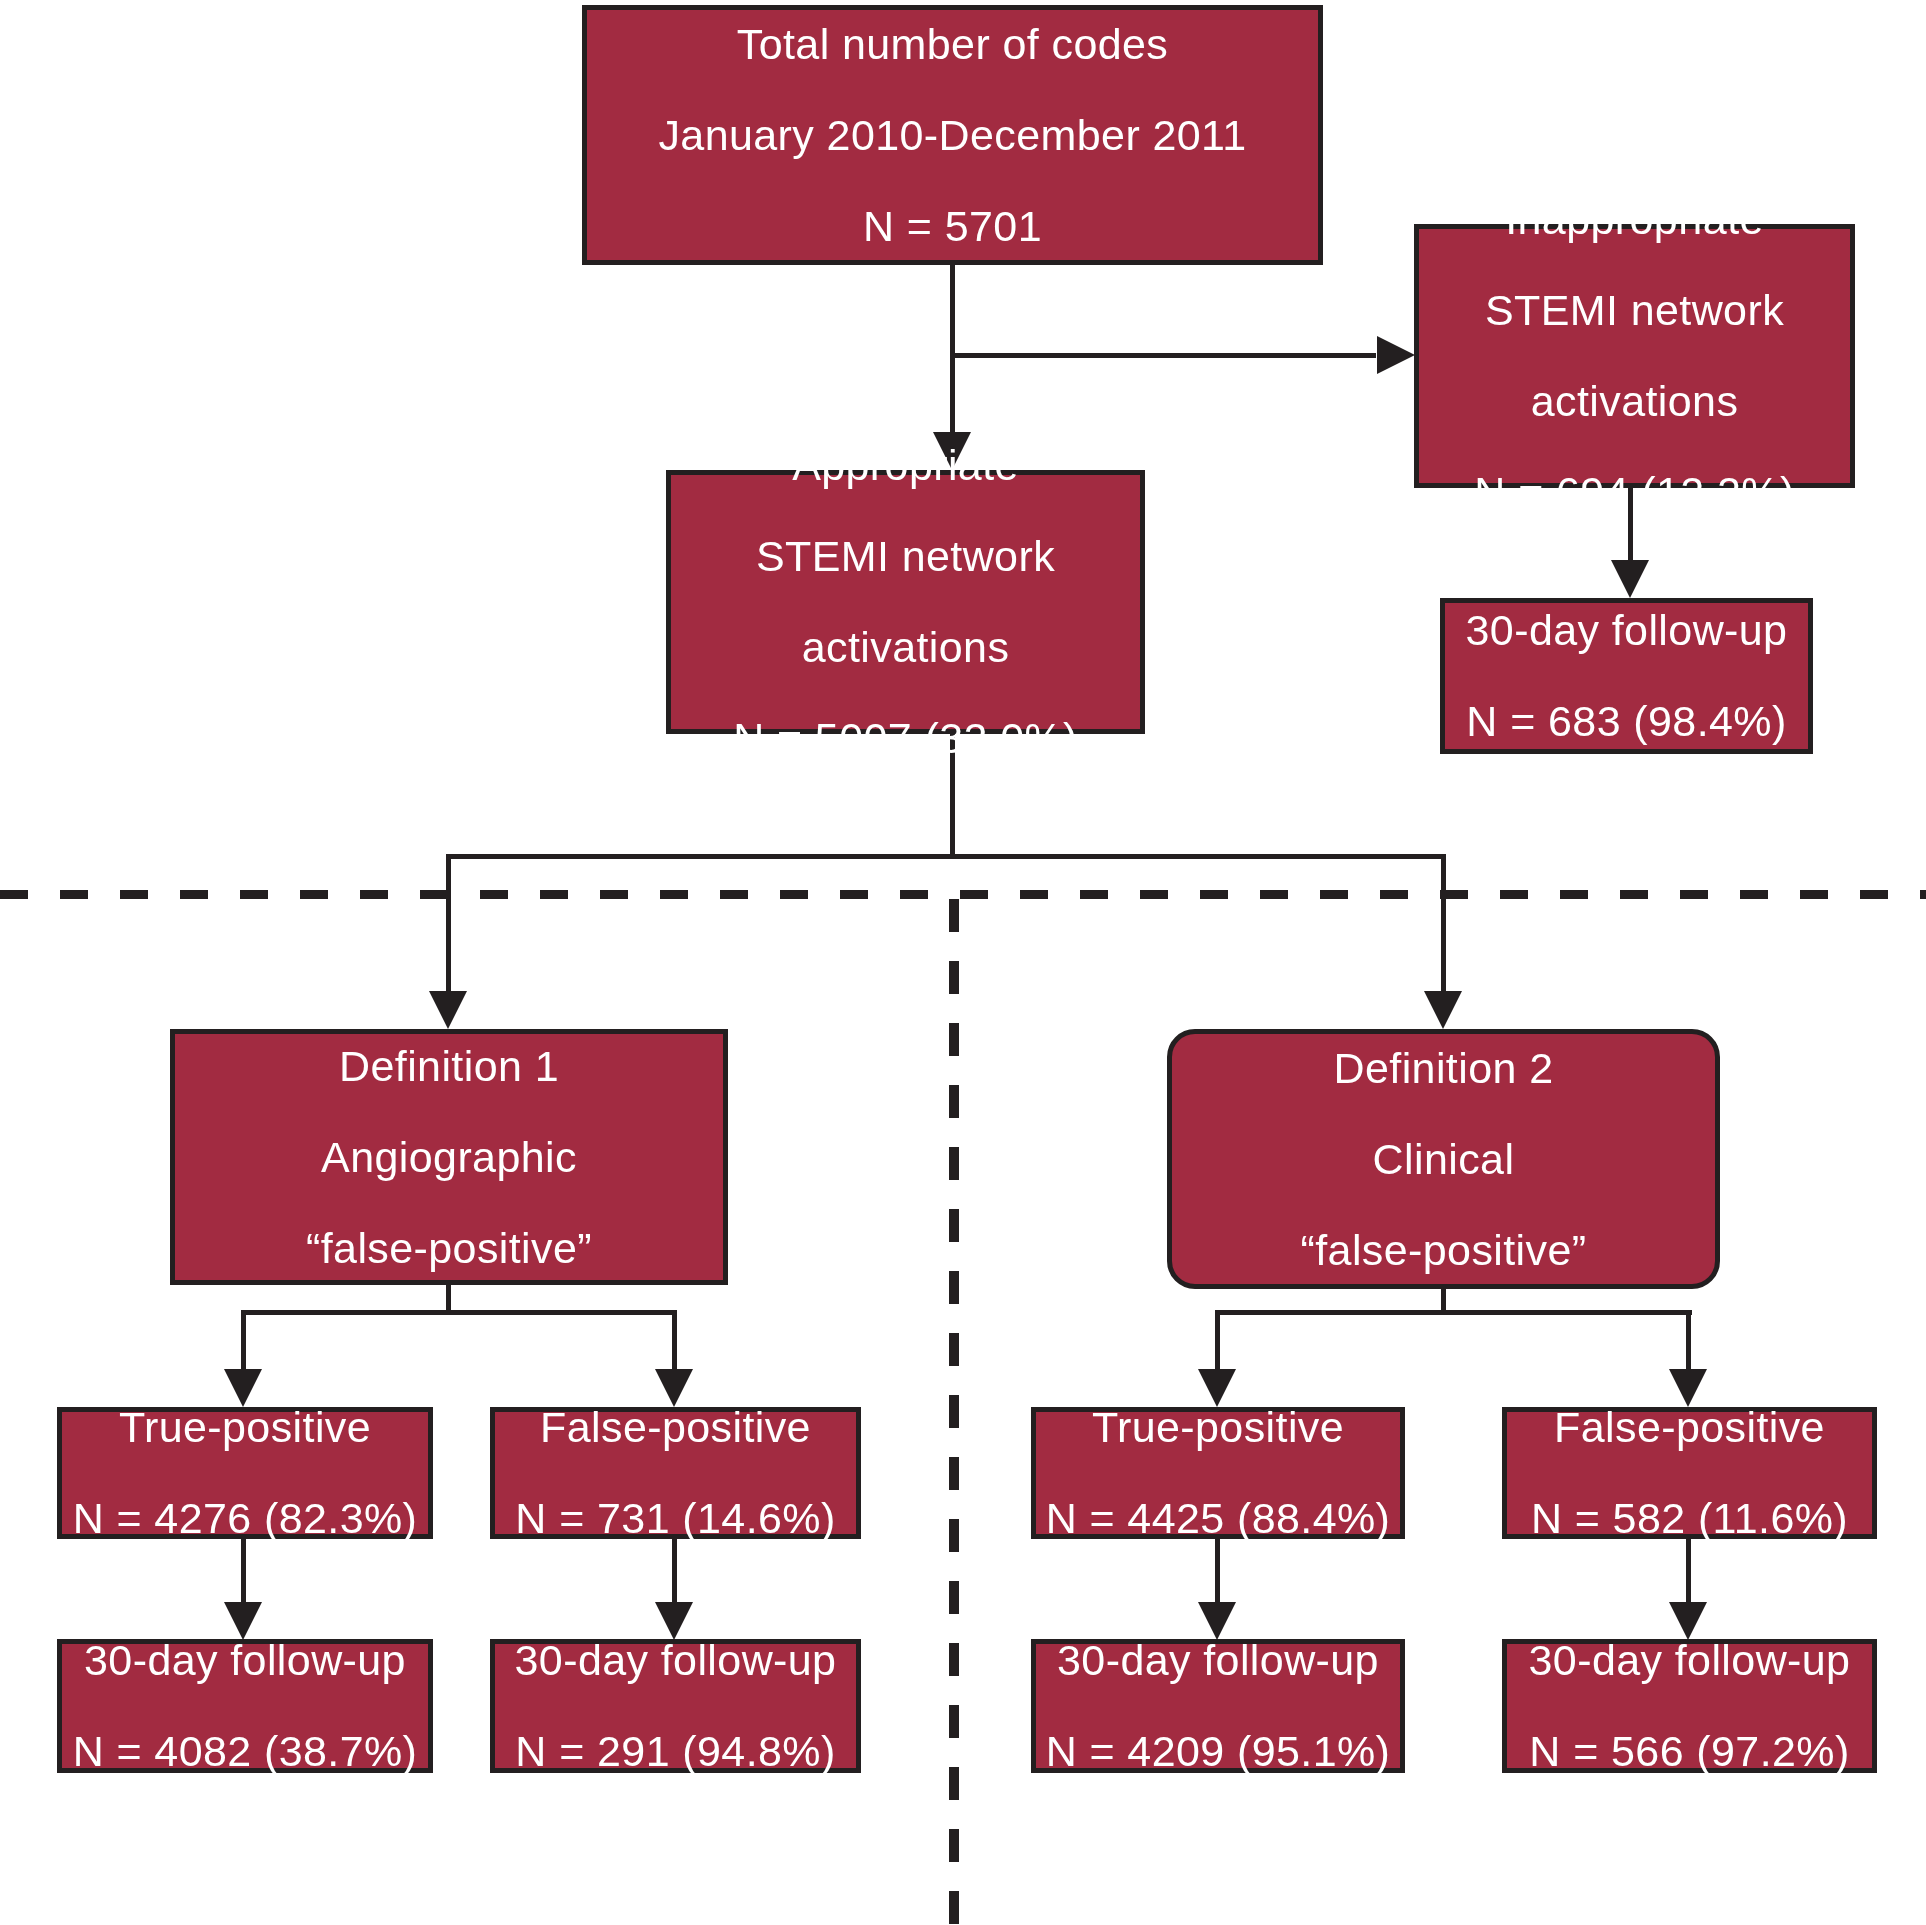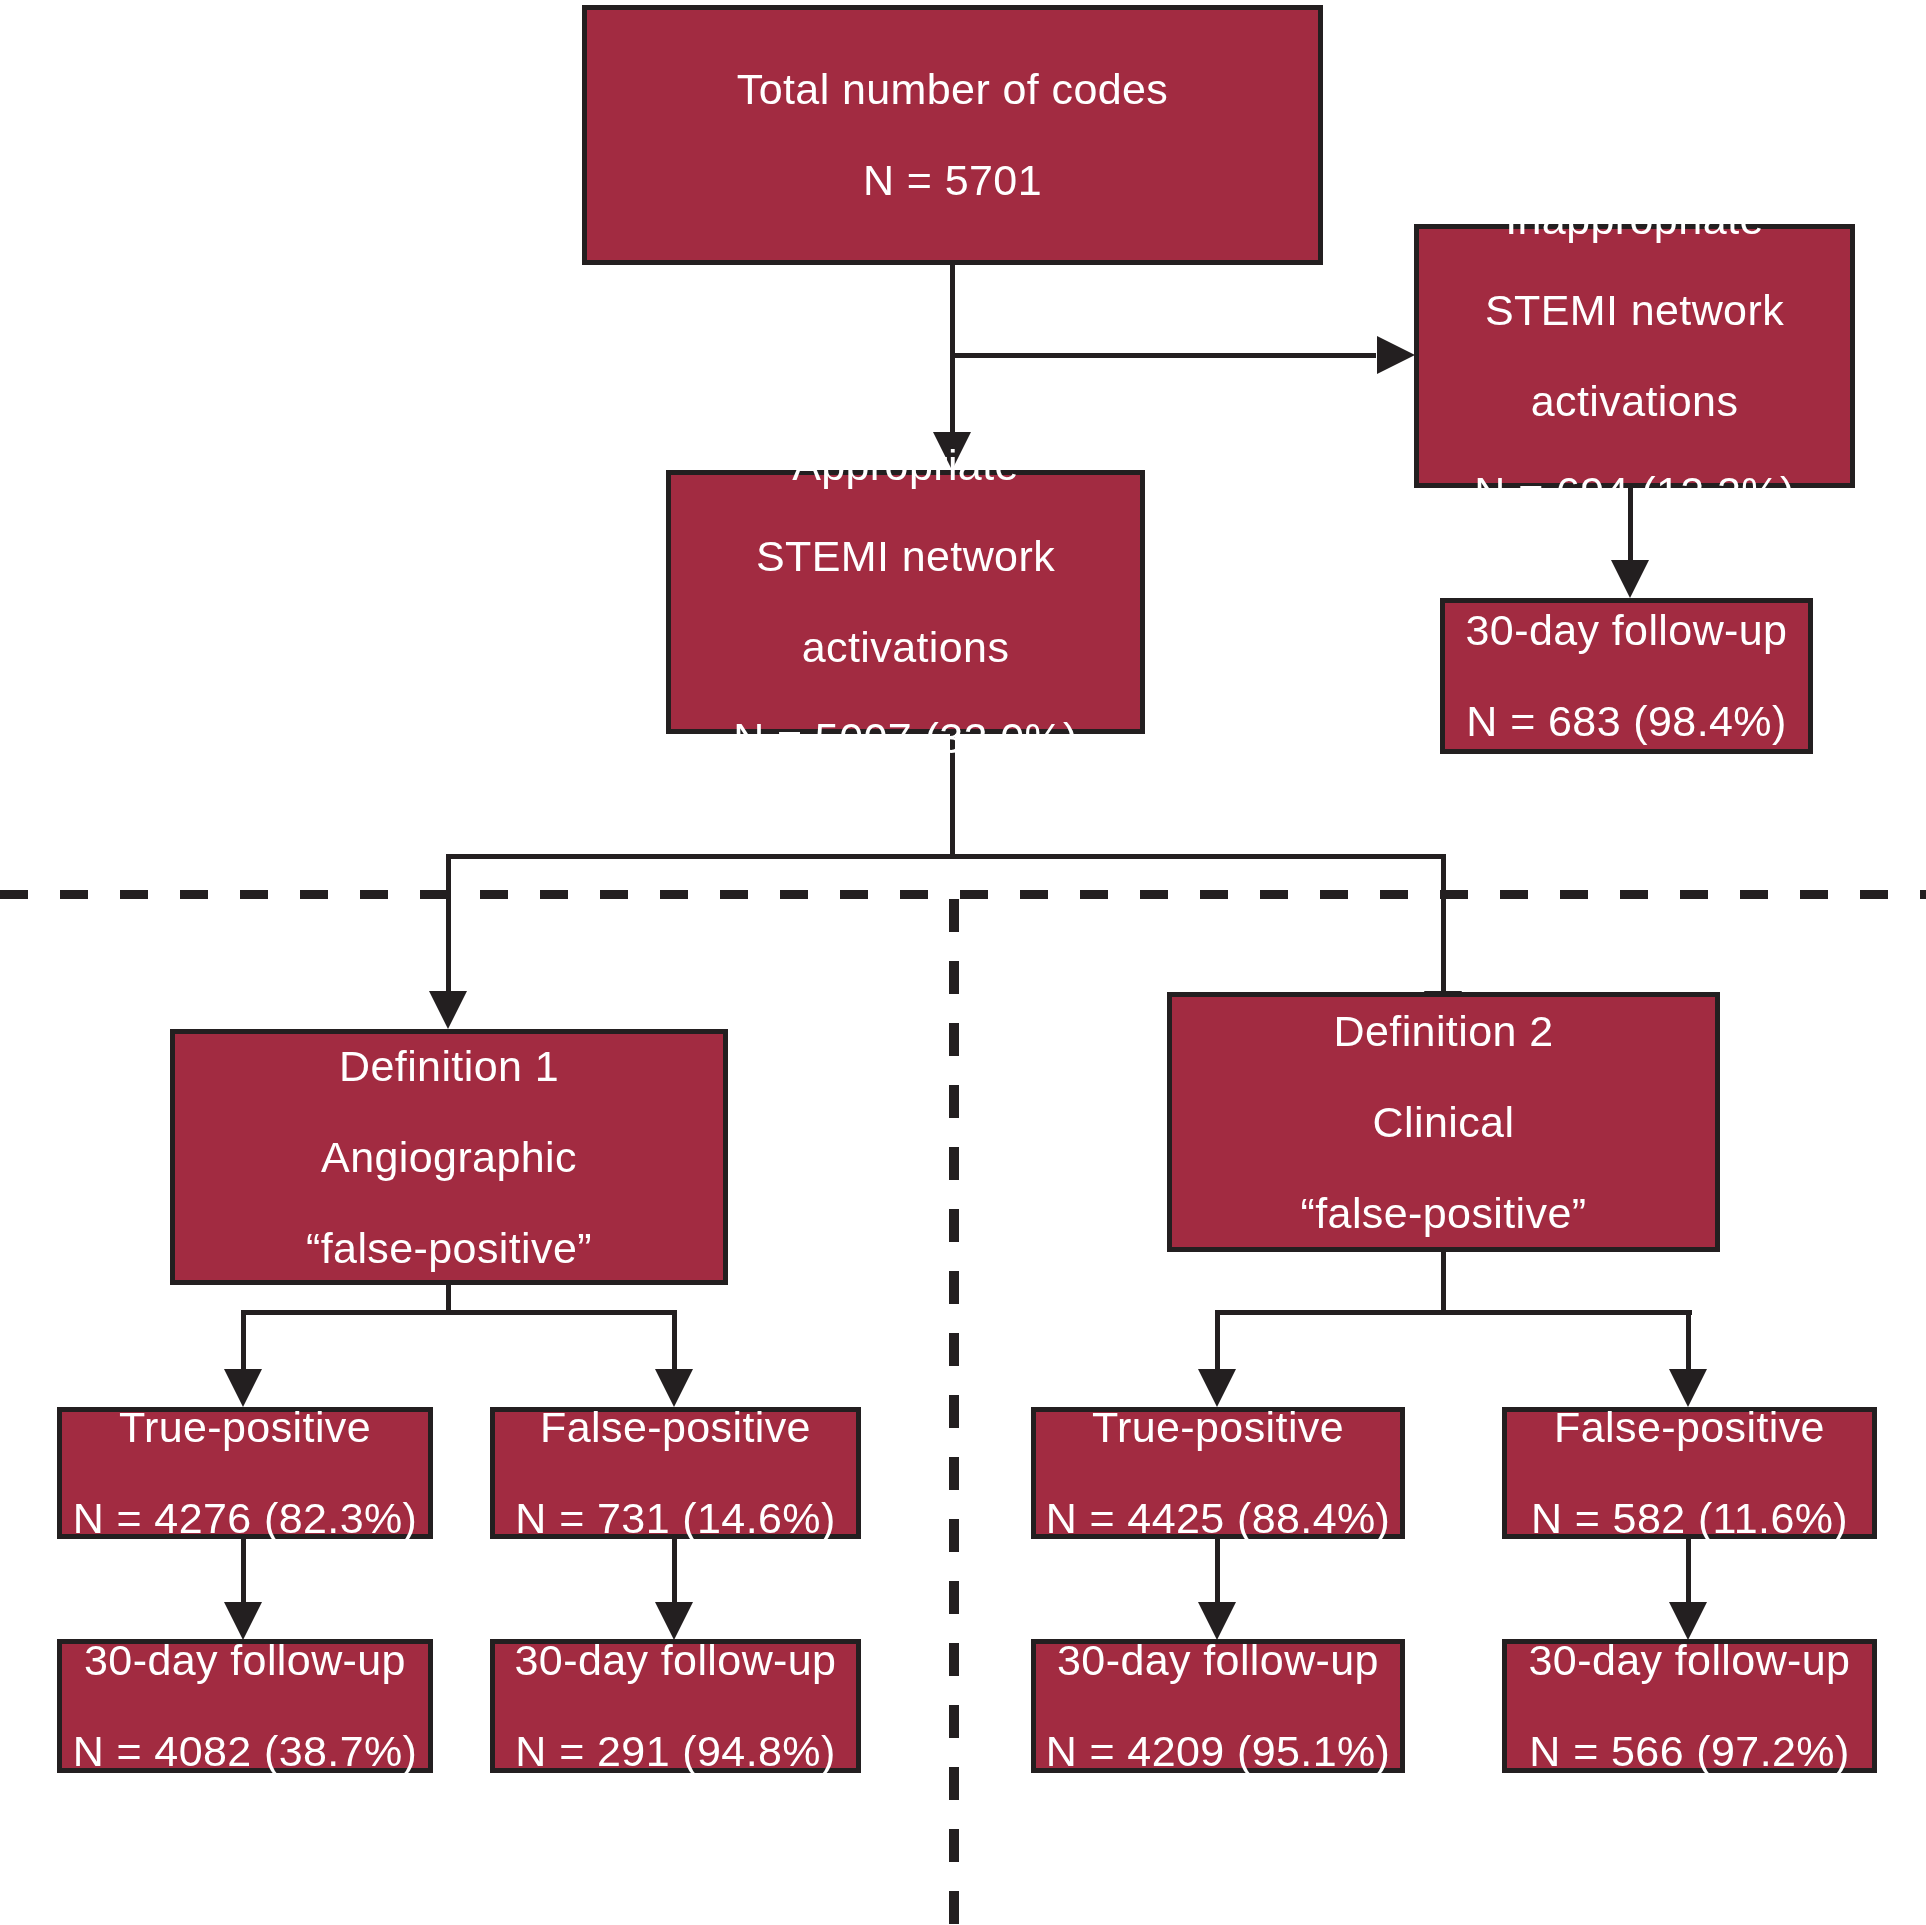--- a/index.html
+++ b/index.html
@@ -93,20 +93,21 @@
   <div class="arr-d" style="left:224px;top:1602px;"></div>
   <div class="vline" style="left:672px;top:1536px;width:5.1px;height:68px;"></div>
   <div class="arr-d" style="left:655px;top:1602px;"></div>
   <div class="vline" style="left:1215px;top:1536px;width:5.1px;height:68px;"></div>
   <div class="arr-d" style="left:1198px;top:1602px;"></div>
   <div class="vline" style="left:1686px;top:1536px;width:5.1px;height:68px;"></div>
   <div class="arr-d" style="left:1669px;top:1602px;"></div>
 
   <div class="node" style="left:582px;top:5.1px;width:741px;height:260px;">
     <div>Total number of codes</div>
+    <div>January 2010-December 2011</div>
     <div>N = 5701</div>
   </div>
 
   <div class="node" style="left:1414px;top:224px;width:441px;height:264px;">
     <div>Inappropriate</div>
     <div>STEMI network</div>
     <div>activations</div>
     <div>N = 694 (12.2%)</div>
   </div>
 
@@ -121,21 +122,21 @@
     <div>activations</div>
     <div>N = 5007 (32.0%)</div>
   </div>
 
   <div class="node" style="left:170px;top:1029px;width:558px;height:256px;">
     <div>Definition 1</div>
     <div>Angiographic</div>
     <div>“false-positive”</div>
   </div>
 
-  <div class="node" style="left:1167px;top:992px;width:553px;height:260px;">
+  <div class="node" style="left:1167px;top:1029px;width:553px;height:260px;border-radius:28px;">
     <div>Definition 2</div>
     <div>Clinical</div>
     <div>“false-positive”</div>
   </div>
 
   <div class="node" style="left:57px;top:1407px;width:376px;height:132px;">
     <div>True-positive</div>
     <div>N = 4276 (82.3%)</div>
   </div>
 

